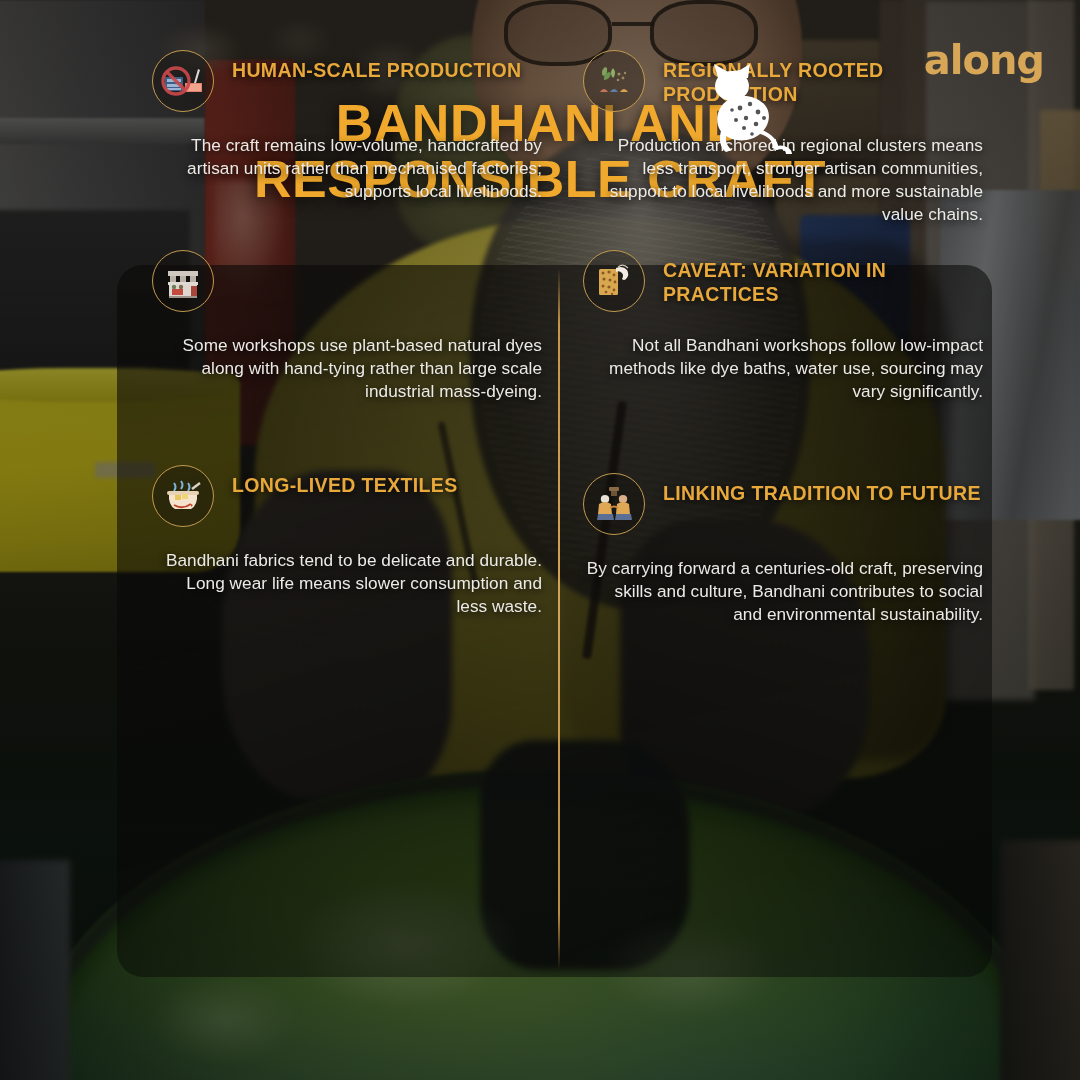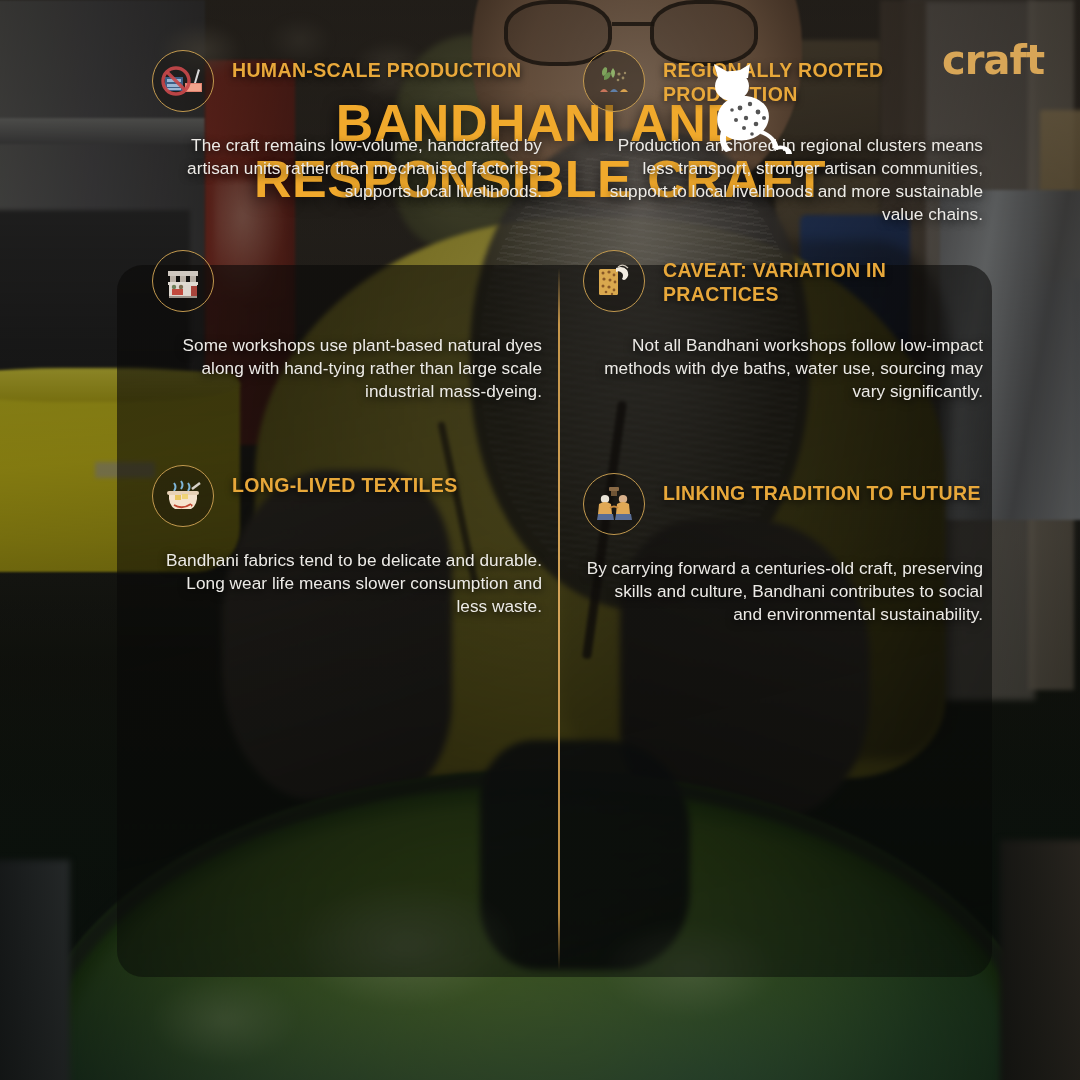--- a/index.html
+++ b/index.html
@@ -372,21 +372,21 @@
   <div class="foam f2"></div>
   <div class="foam f3"></div>
   <div class="vat-rim"></div>
   <div class="vat-side-l"></div>
   <div class="vat-side-r"></div>
 
   <div class="scrim"></div>
 </div>
 
 <div id="logo">
-  <span>craft</span>
+  <span>along</span>
 </div>
 
 <div id="title">
   <div>BANDHANI AND</div>
   <div>RESPONSIBLE CRAFT</div>
 </div>
 
 <svg id="cat" viewBox="0 0 108 100">
   <g fill="#ffffff">
     <path d="M30 20 L26 6 L40 14 L52 12 L62 6 L60 20 Z"></path>
@@ -519,21 +519,21 @@
               <circle cx="22" cy="31" r="1.4"></circle>
             <circle cx="14" cy="33" r="1.3"></circle>
               <circle cx="20" cy="35" r="1.2"></circle>
           </g>
           <path d="M24 9 q7 -3 11 2 q3 5 -1 9 q-2 2 -4 0 q2 -4 0 -6 q-3 -3 -6 -1 Z" fill="#f2ece2"></path>
           <path d="M26 8 q5 -4 10 1" stroke="#cdc5b8" stroke-width="1.2" fill="none"></path>
         </svg>
       </span>
       <span class="item-title">CAVEAT: VARIATION IN PRACTICES</span>
     </div>
-    <div class="item-body">Not all Bandhani workshops follow low-impact methods with dye baths, water use, sourcing may vary significantly.</div>
+    <div class="item-body">Not all Bandhani workshops follow low-impact methods like dye baths, water use, sourcing may vary significantly.</div>
   </div>
 
   <div class="item" style="top:473px">
     <div class="item-head">
       <span class="icon-ring">
         <svg width="44" height="44" viewBox="0 0 44 44">
           <rect x="17" y="5" width="10" height="4" rx="1" fill="#8a6a46"></rect>
           <rect x="19" y="9" width="6" height="5" fill="#6f5435"></rect>
           <ellipse cx="13" cy="17" rx="4.2" ry="4" fill="#e8e2d6"></ellipse>
           <path d="M7 22 q6 -4 12 0 l1 10 h-14 Z" fill="#e0a855"></path>

